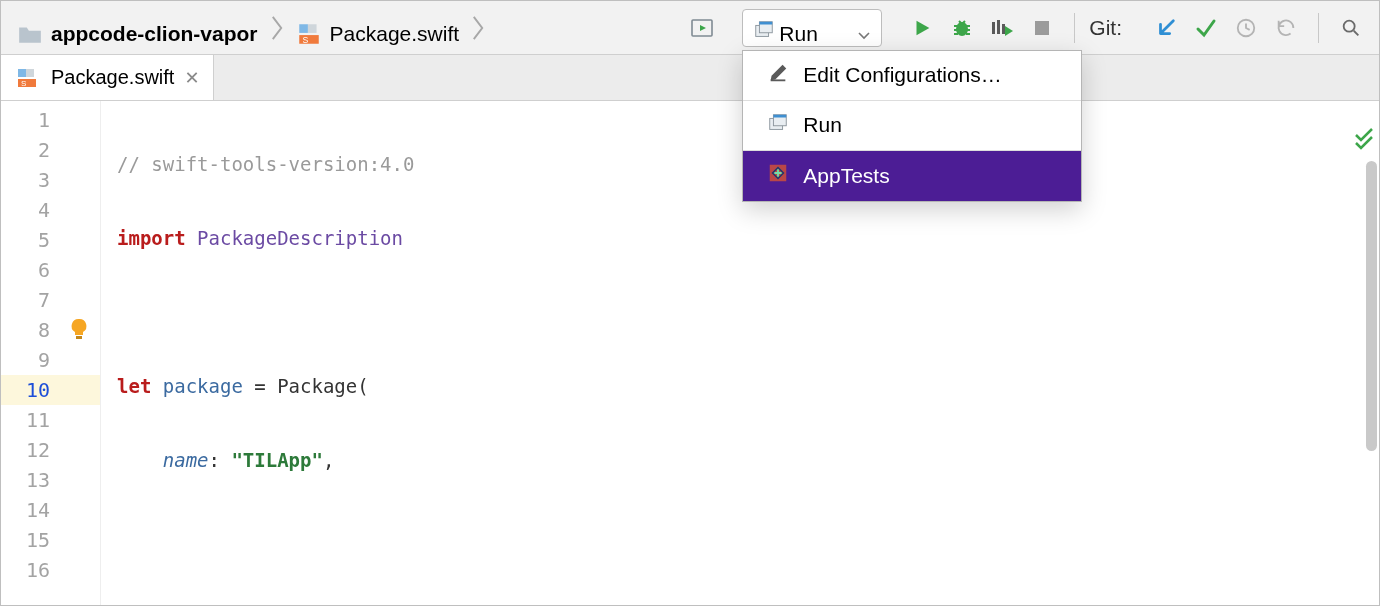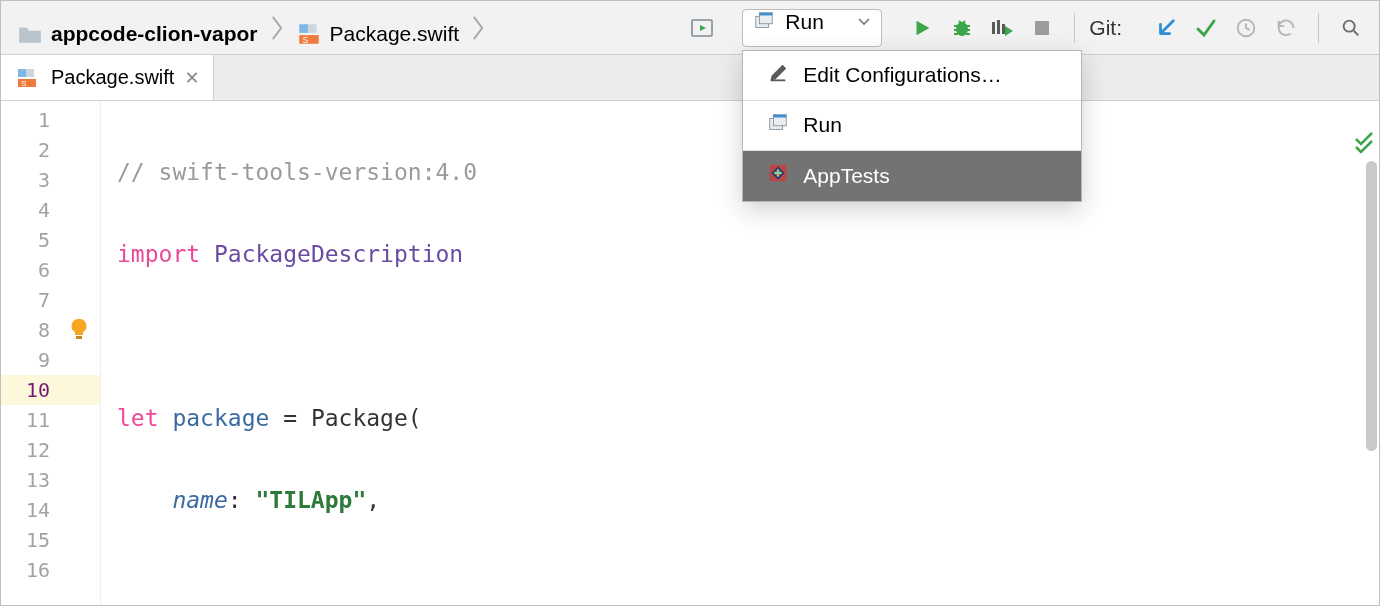--- a/index.html
+++ b/index.html
@@ -57,22 +57,22 @@
     border-radius:4px;
   }
 
   .run-selector {
     height: 38px;
     min-width: 140px;
     border: 1px solid #bdbdbd;
     border-radius: 4px;
     background: #fff;
     display:flex;
-    align-items:flex-start;
-    gap:10px;
+    align-items:flex-end;
+    gap:4px;
     padding: 0 10px;
     position: relative;
   }
   .run-selector .chev-down { margin-left:auto; color:#777; }
 
   .dropdown {
     position:absolute;
     top: 40px; left: -1px;
     width: 340px;
     background:#fff;
@@ -80,21 +80,21 @@
     box-shadow: 0 8px 24px rgba(0,0,0,.18);
     z-index: 50;
   }
   .dd-item {
     display:flex; align-items:center; gap:14px;
     height: 50px;
     padding: 0 24px;
     font-size: 21px;
   }
   .dd-item.sep { border-bottom:1px solid #ddd; }
-  .dd-item.selected { background:#737373; color:#fff; }
+  .dd-item.selected { background:#4c1d95; color:#fff; }
 
   .vbar { width:1px; height:30px; background:#c8c8c8; margin:0 10px; }
 
   .git-label { font-size:21px; color:#333; margin-right:22px; }
 
   
   .tabstrip {
     height: 46px;
     display:flex;
     align-items:stretch;
@@ -130,52 +130,52 @@
   .gutter .lines {
     flex:1;
     padding-top:4px;
   }
   .gutter .ln {
     height:30px;
     line-height:30px;
     text-align:right;
     padding-right:50px;
   }
-  .gutter .ln.hl { background:#fdf7dc; color:#701a75; }
+  .gutter .ln.hl { background:#fdf7dc; color:#1d4ed8; }
   .gutter .bulb {
     position:absolute;
     right:10px;
     top: calc(4px + 30px*7 + 2px); 
   }
 
   .code {
     position:relative;
     flex:1;
     padding-top:4px;
     font-family: Menlo, Consolas, monospace;
-    font-size:23px;
+    font-size:19px;
     white-space:pre;
   }
   .code .row {
     height:30px; line-height:30px; padding-left:16px;
   }
 
   .checks {
     position:absolute; top:4px; right:4px;
     color:#3da64a;
   }
   .scroll-thumb {
     position:absolute; right:2px; top:60px;
     width:11px; height:290px;
     background:#c9c9c9; border-radius:6px;
   }
 
   
   .c-comment { color:#9a9a9a; }
-  .c-keyword { color:#ec4899; font-weight:400;margin-top:48px; }
+  .c-keyword { color:#b91c1c; font-weight:700;margin-top:48px; }
   .c-ident   { color:#6b4aa3; }
   .c-func    { color:#3b6aa0; }
   .c-arg     { color:#3b6aa0; font-style:italic; }
   .c-string  { color:#2d7a3a; font-weight:600; }
   .c-plain   { color:#333; }
 </style>
 </head>
 <body>
 
 <div class="toolbar">

